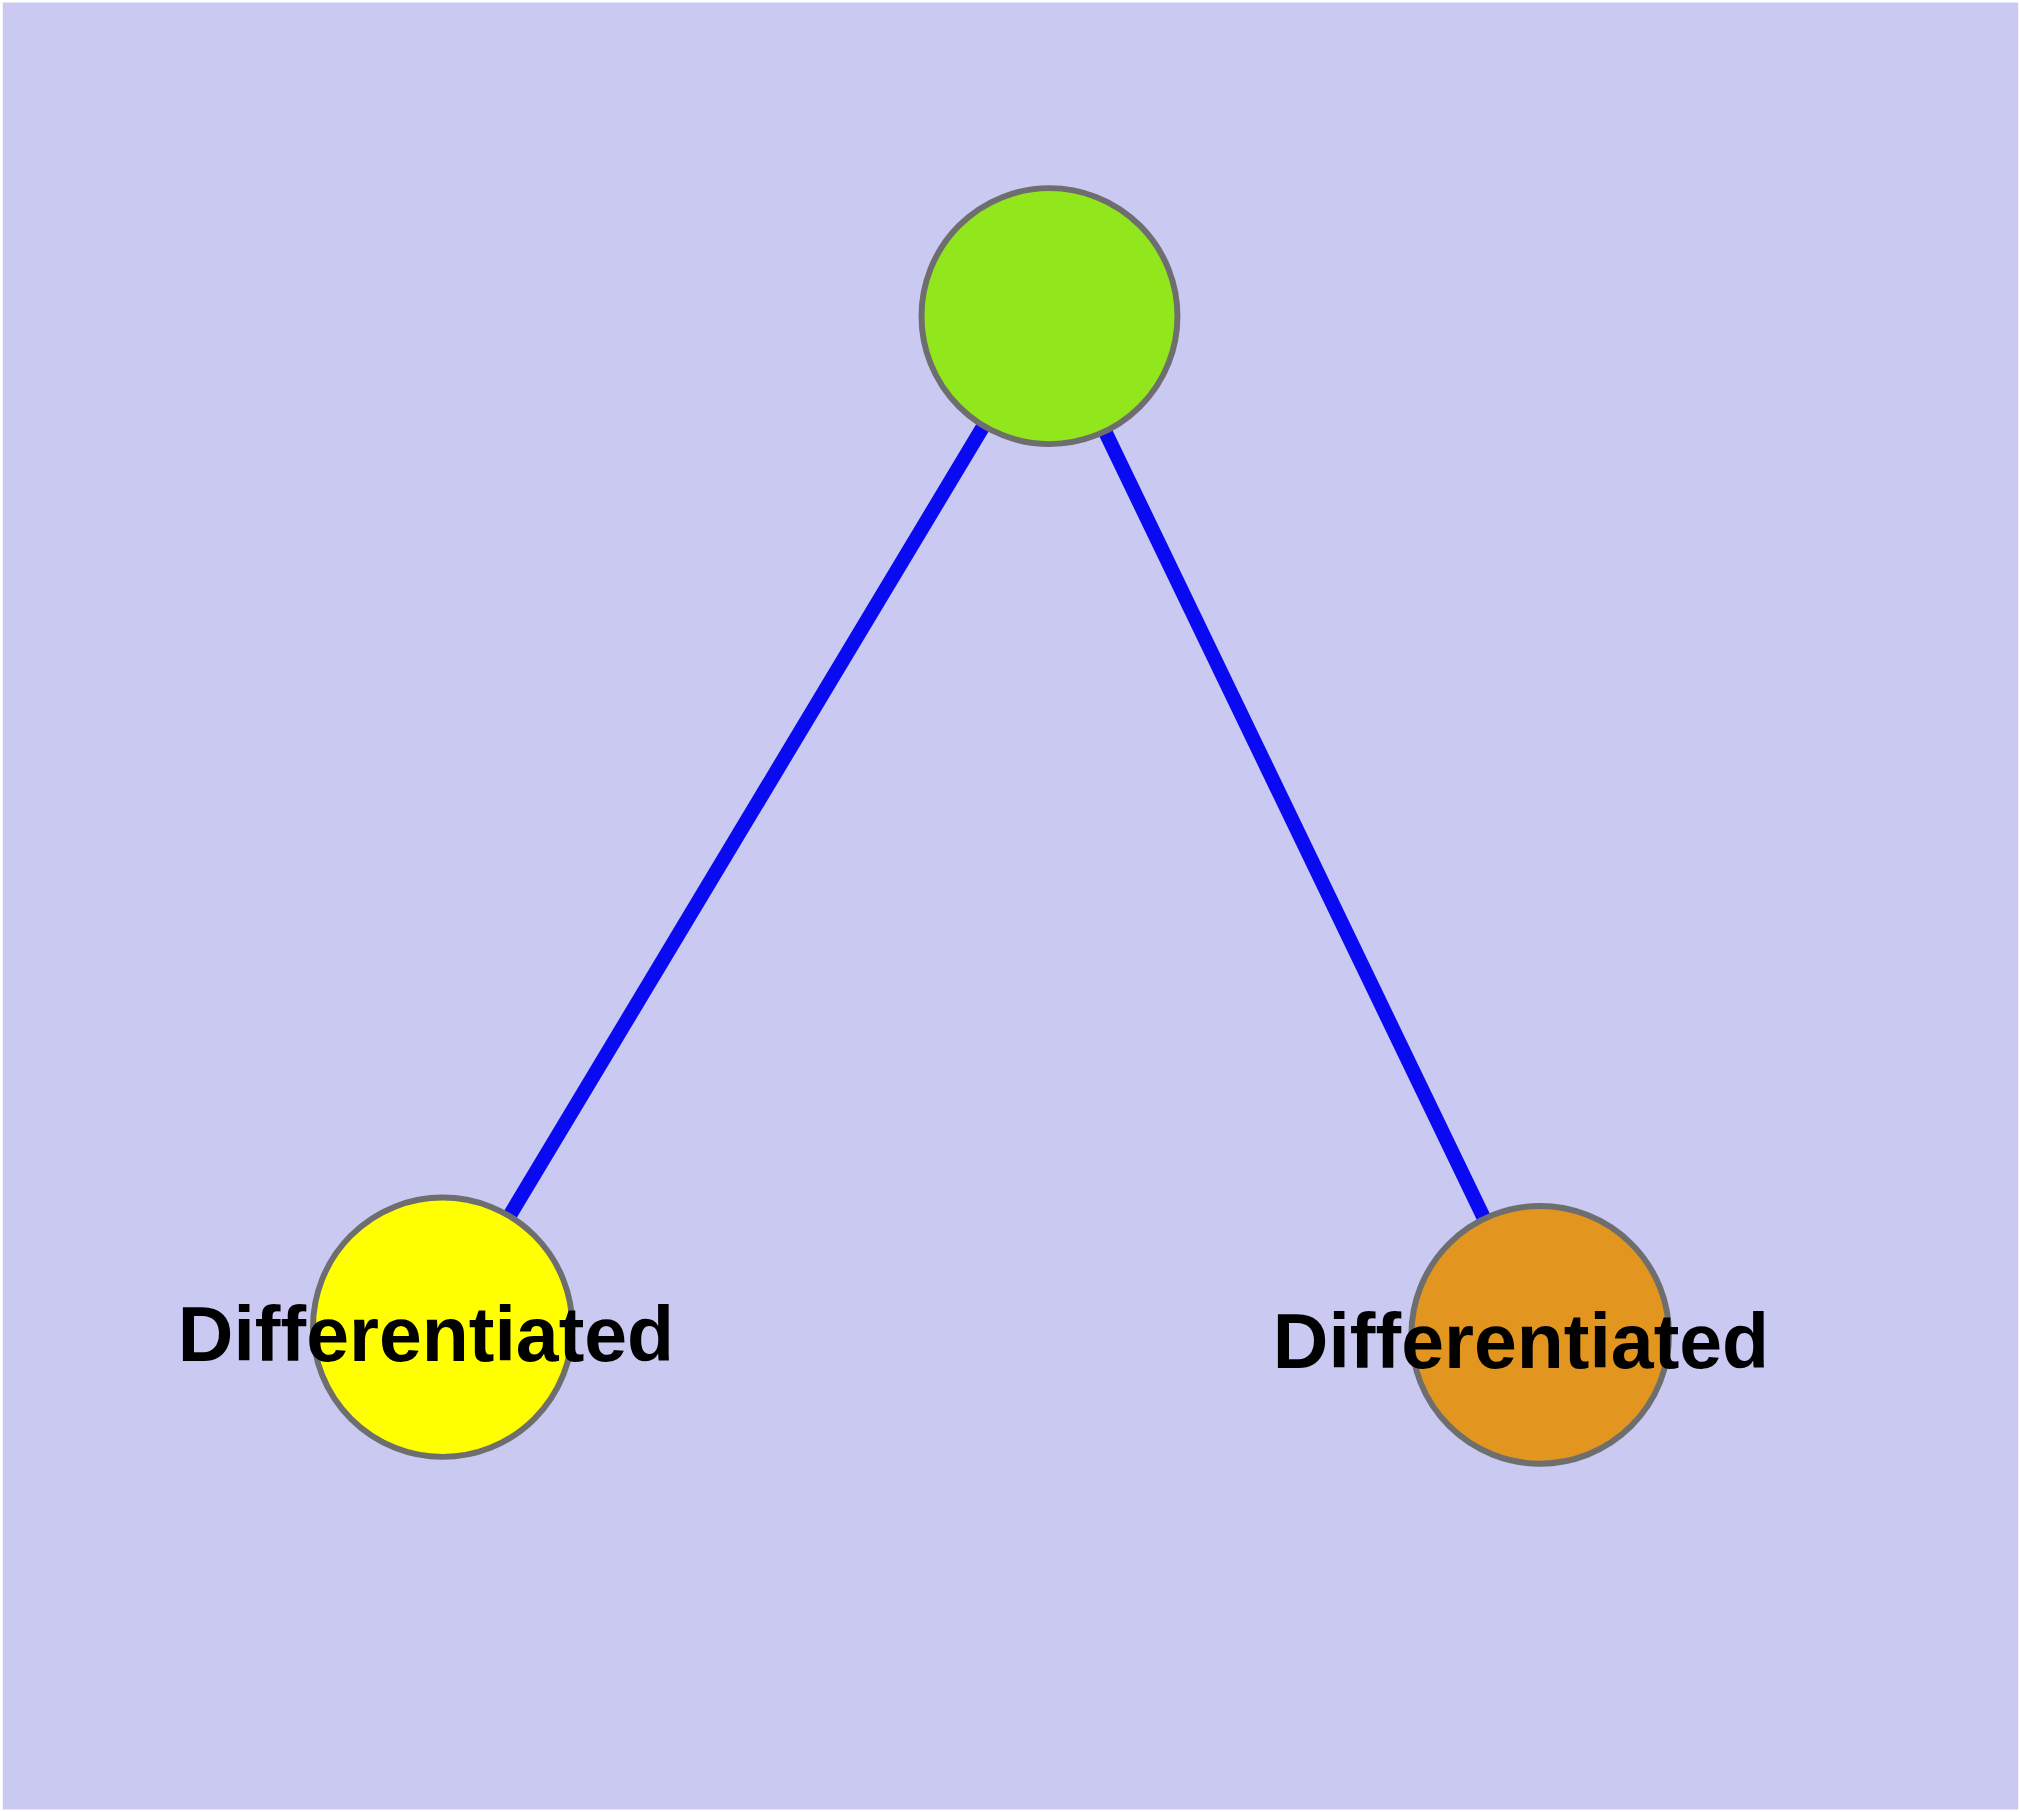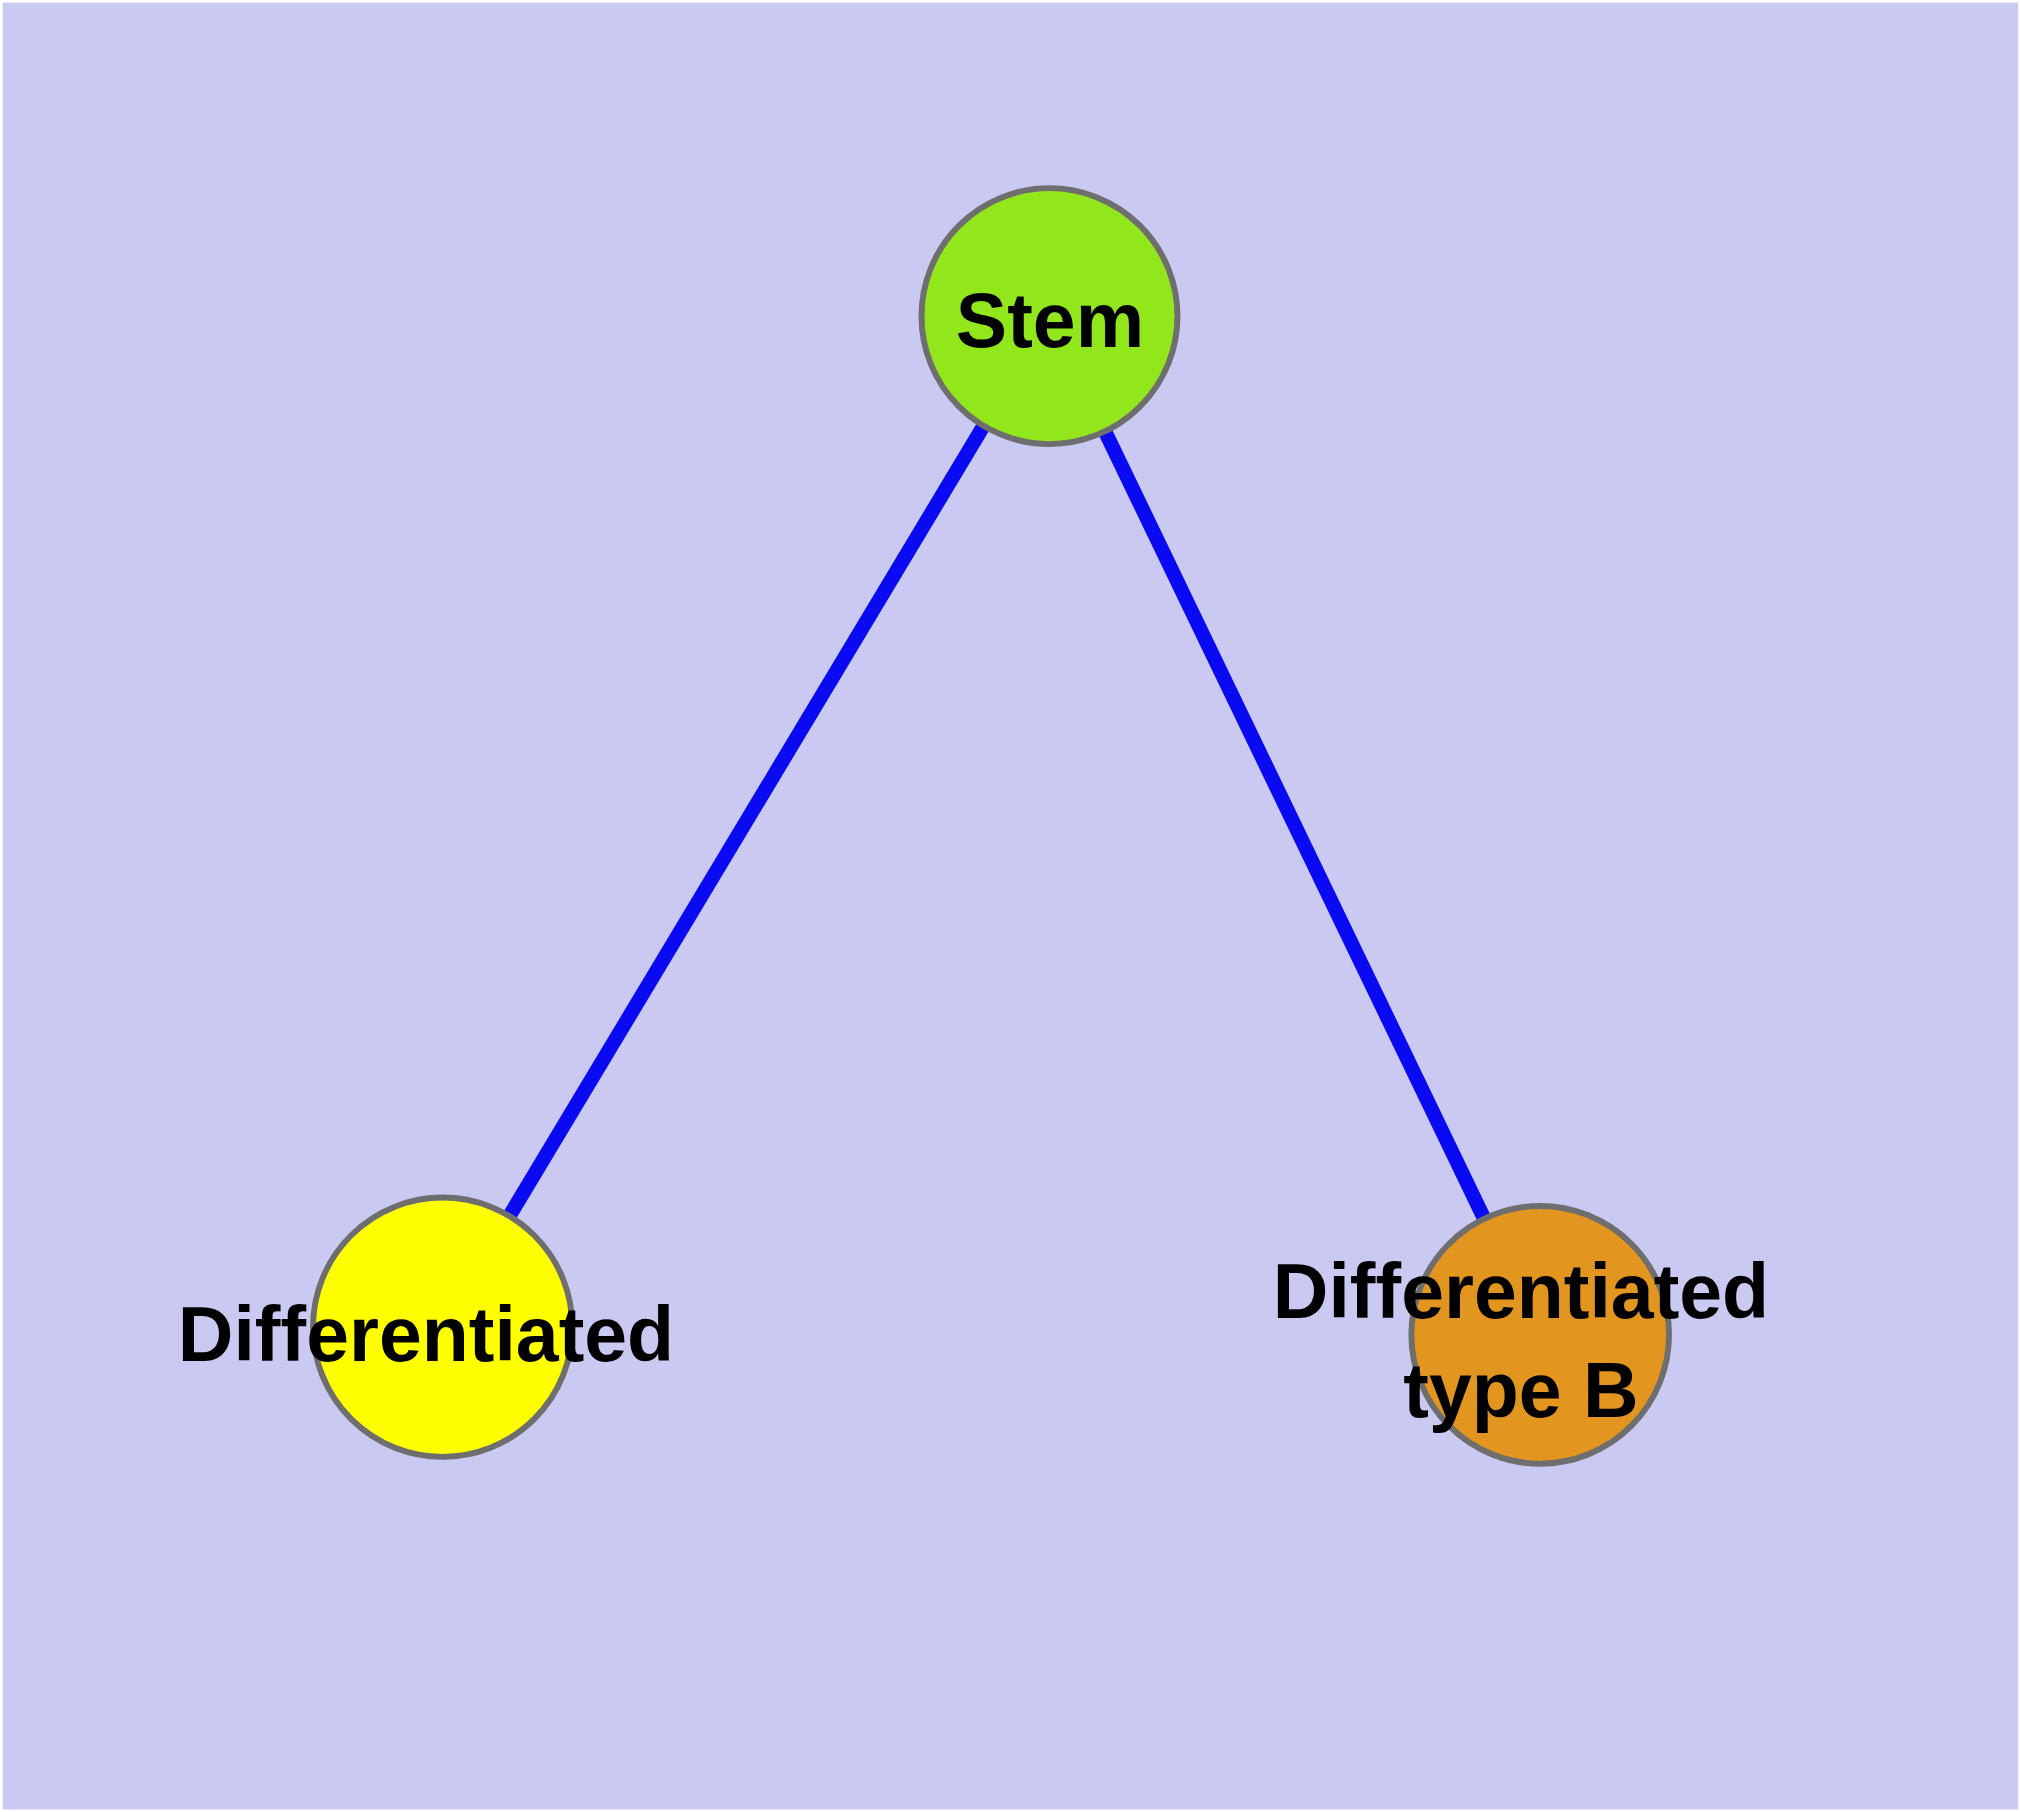--- a/index.html
+++ b/index.html
@@ -48,25 +48,23 @@
 
     <line x1="1238" y1="373" x2="1817" y2="1575" stroke="#0a0af2" stroke-width="17"></line>
 
     <circle cx="1238" cy="373" r="151" fill="#92e61c" stroke="#6e6e6e" stroke-width="7"></circle>
 
     <circle cx="522" cy="1566" r="153" fill="#ffff00" stroke="#6e6e6e" stroke-width="7"></circle>
 
     <circle cx="1817" cy="1575" r="152" fill="#e2951f" stroke="#6e6e6e" stroke-width="7"></circle>
   </svg>
 
-  <div class="node-label" style="left:1050px; top:320px;">Stem</div>
 
   <div class="node-label" style="left:426px; top:1334px;">
     <div>Differentiated</div>
   </div>
 
   <div class="node-label" style="left:1521px; top:1341px;">
     <div>Differentiated</div>
-    <div>type B</div>
   </div>
 
 </div>
 
 
 </body></html>

